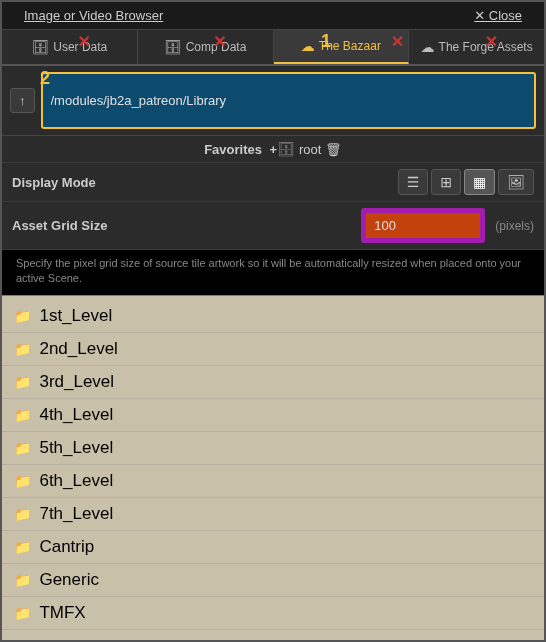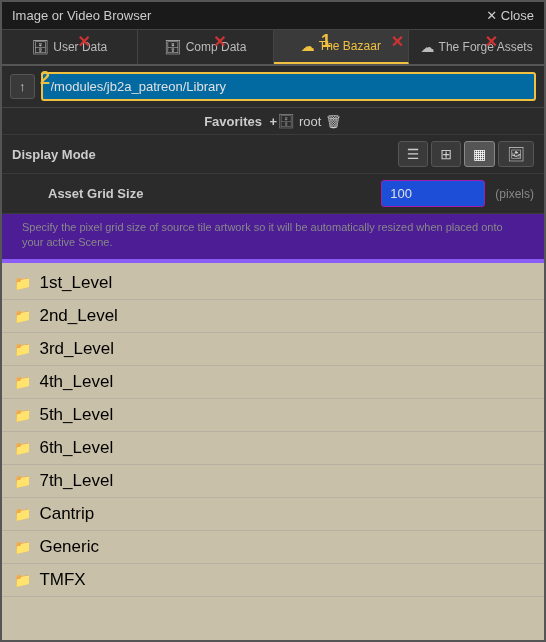--- a/index.html
+++ b/index.html
@@ -15,25 +15,26 @@
       height: 642px;
       background: #2b2b2b;
       border: 2px solid #555;
       display: flex;
       flex-direction: column;
     }
     .title-bar {
       background: #1a1a1a;
       color: #ccc;
       font-size: 13px;
-      padding: 6px 10px;
+      padding: 6px 22px;
       display: flex;
       justify-content: space-between;
       align-items: center;
       border-bottom: 1px solid #444;
+      text-decoration: underline;
     }
     .close-btn {
       color: #ccc;
       font-size: 13px;
       cursor: pointer;
       display: flex;
       align-items: center;
       gap: 4px;
     }
     .tabs {
@@ -97,24 +98,24 @@
       background: #3a3a3a;
       border: 1px solid #555;
       color: #ccc;
       padding: 4px 8px;
       cursor: pointer;
       font-size: 13px;
       border-radius: 3px;
     }
     .path-input {
       flex: 1;
-      background: #0369a1;
+      background: #0c4a6e;
       border: 2px solid #f0c040;
       color: #e0e0e0;
-      padding: 5px 8px;
+      padding: 19px 8px;
       font-size: 13px;
       border-radius: 3px;
       outline: none;
     }
     .badge-2 {
       position: absolute;
       top: 2px;
       left: 38px;
       color: #f0c040;
       font-weight: bold;
@@ -207,44 +208,43 @@
       padding: 6px 10px;
       gap: 10px;
       background: #2b2b2b;
       border-bottom: 1px solid #3a3a3a;
     }
     .grid-size-label {
       color: #ccc;
       font-size: 13px;
       font-weight: bold;
       min-width: 90px;
-      margin-left: 36px;
     }
     .grid-size-input {
-      background: #1d4ed8;
-      border: 1px solid #a21caf;
+      background: #c2410c;
+      border: 5px solid #a21caf;
       color: #e0e0e0;
       padding: 5px 8px;
       font-size: 13px;
       border-radius: 3px;
-      width: 104px;
+      width: 124px;
       outline: none;
       margin-left: auto;
     }
     .pixels-label {
       color: #888;
       font-size: 12px;
     }
     .hint-text {
-      padding: 6px 20px 8px;
+      padding: 6px 14px 8px;
       color: #888;
       font-size: 11px;
       line-height: 1.4;
-      background: #4c1d95;
-      border-bottom: 4px solid #8b5cf6;
+      background: #000000;
+      border-bottom: 1px solid #8b5cf6;
     }
     .file-list {
       flex: 1;
       overflow-y: auto;
       background: #c8c0a8;
       padding: 4px 0;
     }
     .file-item {
       display: flex;
       align-items: center;

